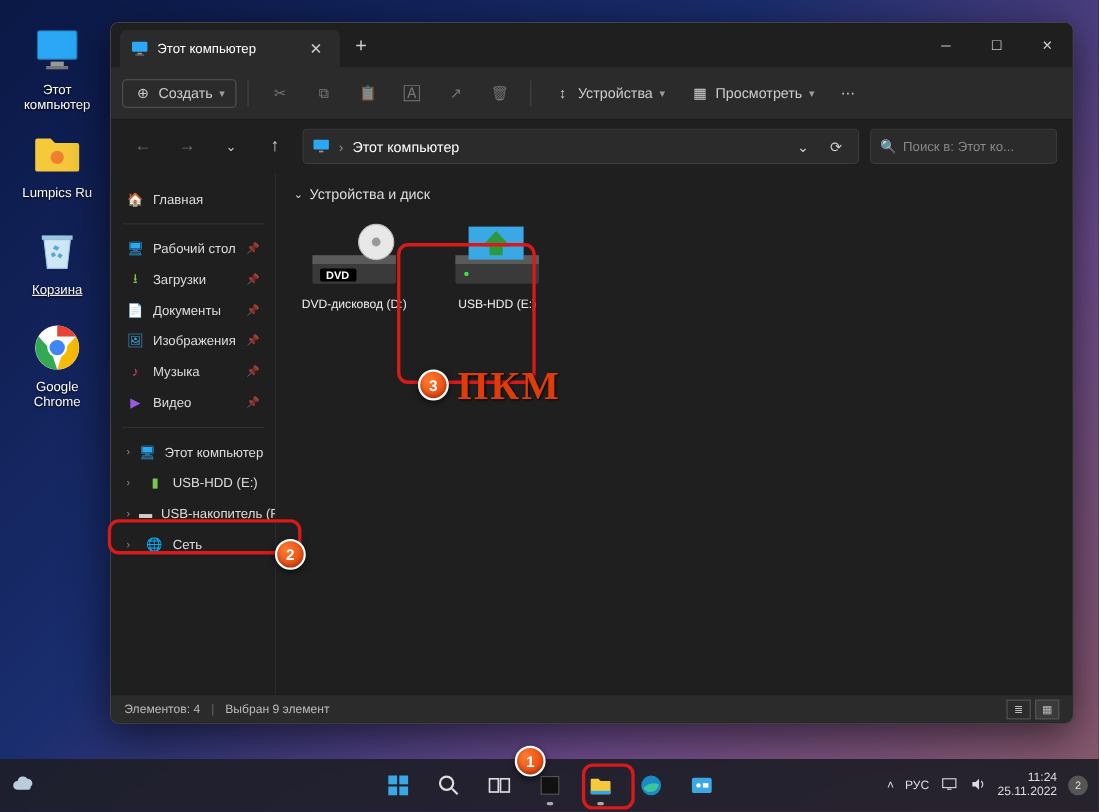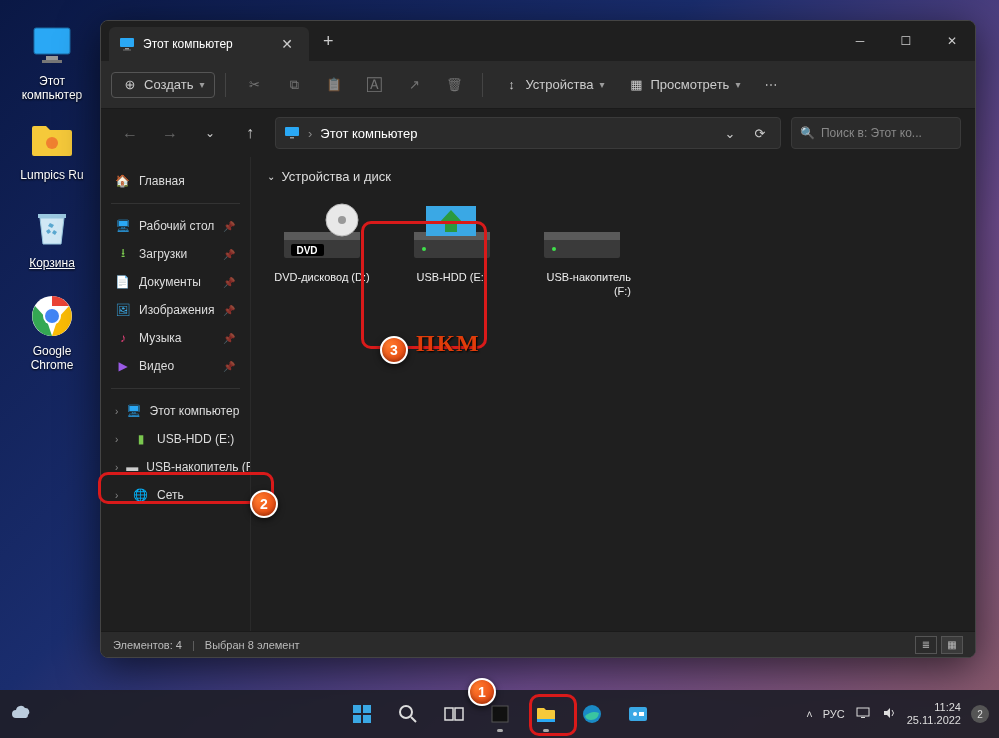--- a/index.html
+++ b/index.html
@@ -68,21 +68,21 @@
 .task-icon { width: 40px; height: 40px; display: flex; align-items: center; justify-content: center; border-radius: 4px; cursor: pointer; position: relative; }
 .task-icon svg { width: 24px; height: 24px; }
 .task-icon.active::after { content: ""; position: absolute; bottom: 2px; width: 6px; height: 3px; background: #aaa; border-radius: 2px; }
 .tray { margin-left: auto; display: flex; align-items: center; gap: 10px; color: #ddd; font-size: 11px; }
 .tray-time { text-align: right; line-height: 1.15; }
 .weather { display: flex; align-items: center; color: #ccc; }
 
 
 .marker { position: absolute; width: 28px; height: 28px; border-radius: 50%; background: radial-gradient(circle at 30% 30%, #ff7a2d, #e03c0a); border: 2px solid #fff; box-shadow: 0 2px 6px rgba(0,0,0,0.6), inset 0 -2px 4px rgba(0,0,0,0.3); color: #fff; font-weight: bold; display: flex; align-items: center; justify-content: center; font-size: 14px; z-index: 50; }
 .highlight-red { position: absolute; border: 3px solid #d91a1a; border-radius: 10px; z-index: 40; pointer-events: none; }
-.anno-text { position: absolute; color: #e03c0a; font-size: 24px; font-weight: bold; font-family: "Times New Roman", serif; z-index: 45; text-shadow: 1px 1px 2px #000; letter-spacing: 2px; }
+.anno-text { position: absolute; color: #e03c0a; font-size: 36px; font-weight: bold; font-family: "Times New Roman", serif; z-index: 45; text-shadow: 1px 1px 2px #000; letter-spacing: 2px; }
 
 
 .hdd-body { fill: #3a3a3a; }
 .hdd-top { fill: #5a5a5a; }
 .led { fill: #3fe04a; }
 </style>
 </head>
 <body>
 
 <div class="desktop"></div>
@@ -292,36 +292,28 @@
           <svg class="drive-icon" viewBox="0 0 88 60">
             <rect x="6" y="34" width="76" height="22" rx="2" class="hdd-body"></rect>
             <rect x="6" y="30" width="76" height="8" class="hdd-top"></rect>
             <circle cx="16" cy="47" r="2" class="led"></circle>
             <rect x="18" y="4" width="50" height="30" fill="#3aa8e5"></rect>
             <path d="M30 22 L43 8 L56 22 L49 22 L49 30 L37 30 L37 22 Z" fill="#2b9a3f"></path>
           </svg>
           <span class="drive-label">USB-HDD (E:)</span>
         </div>
 
-        <div class="drive">
-          <svg class="drive-icon" viewBox="0 0 88 60">
-            <rect x="6" y="34" width="76" height="22" rx="2" class="hdd-body"></rect>
-            <rect x="6" y="30" width="76" height="8" class="hdd-top"></rect>
-            <circle cx="16" cy="47" r="2" class="led"></circle>
-          </svg>
-          <span class="drive-label">USB-накопитель (F:)</span>
-        </div>
       </div>
     </div>
   </div>
 
   <div class="statusbar">
     <span>Элементов: 4</span>
     <span style="opacity:.4">|</span>
-    <span>Выбран 8 элемент</span>
+    <span>Выбран 9 элемент</span>
     <div class="right">
       <div class="view-toggle">≣</div>
       <div class="view-toggle" style="background:#3a3a3a">▦</div>
     </div>
   </div>
 </div>
 
 <div class="highlight-red" style="left:361px; top:221px; width:126px; height:128px;"></div>
 <div class="highlight-red" style="left:98px; top:472px; width:176px; height:32px;"></div>
 <div class="highlight-red" style="left:529px; top:694px; width:48px; height:42px;"></div>

